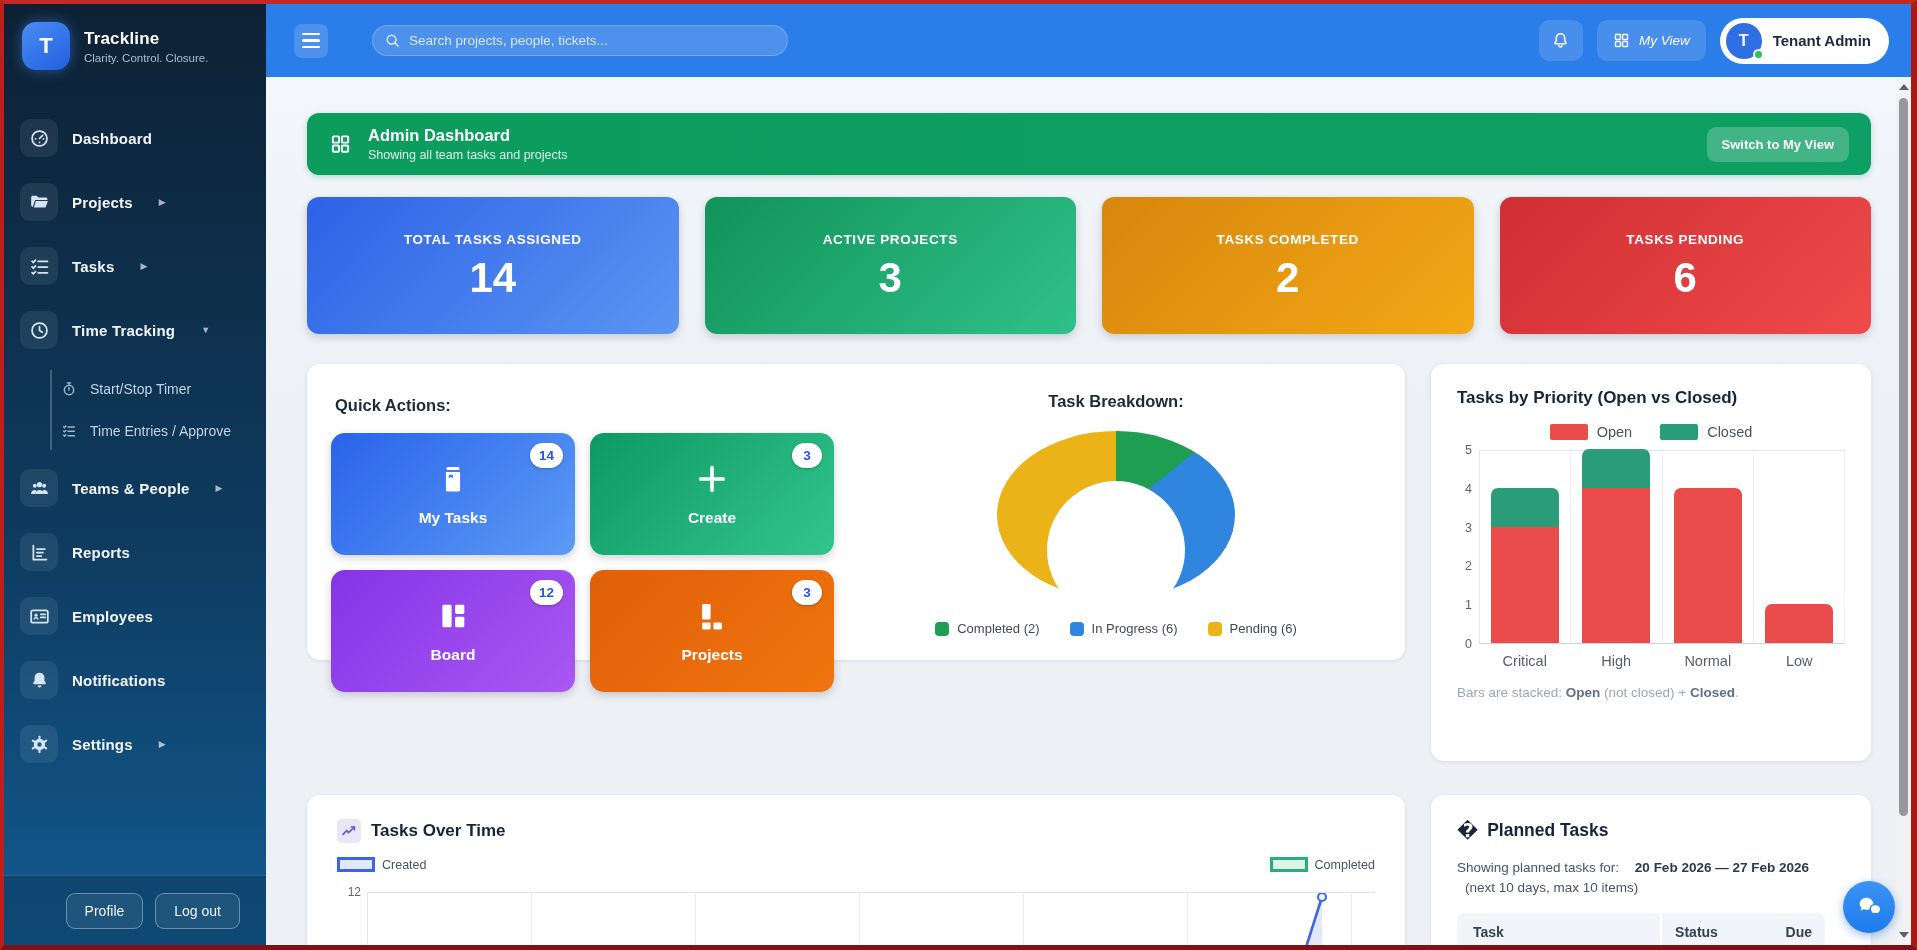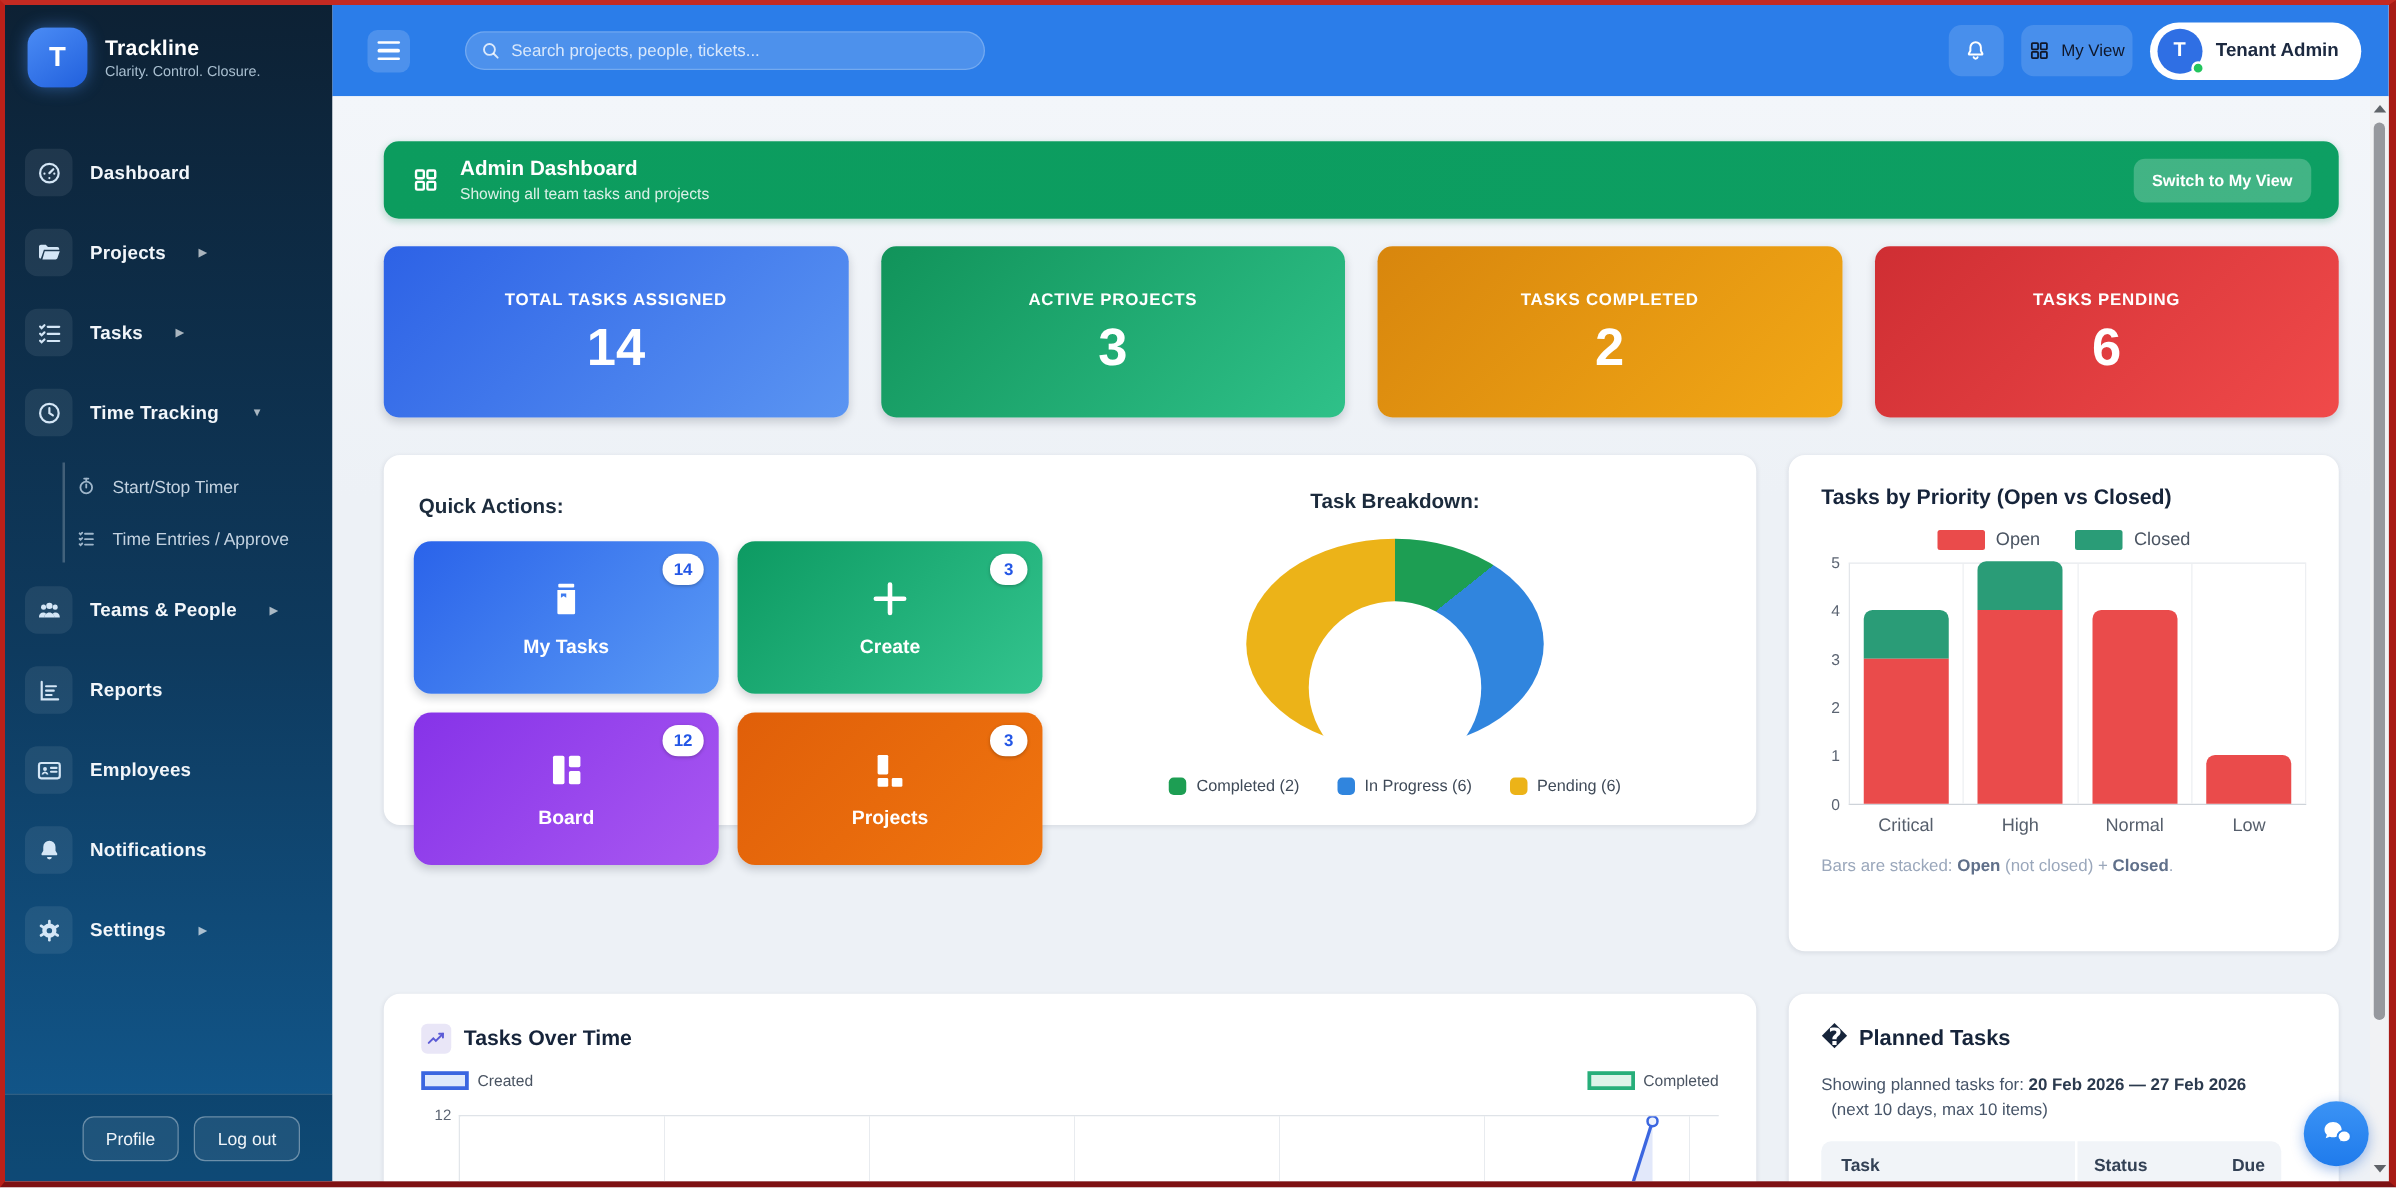--- a/index.html
+++ b/index.html
@@ -45,22 +45,22 @@
                display:flex; flex-direction:column; align-items:center; justify-content:center; gap:4px; cursor:pointer; }
   .hamburger span { width:18px; height:2.5px; border-radius:2px; background:#fff; }
   .searchbox { margin-left:20px; width:416px; height:31px; border-radius:16px; background:rgba(255,255,255,.16);
                border:1px solid rgba(255,255,255,.22); display:flex; align-items:center; padding:0 12px; gap:9px; }
   .searchbox svg { color:rgba(255,255,255,.8); flex:0 0 auto; }
   .searchbox input { flex:1; background:transparent; border:none; outline:none; color:#fff; font-size:13.5px; font-family:inherit; }
   .searchbox input::placeholder { color:rgba(255,255,255,.78); }
   .topbar-right { margin-left:auto; display:flex; align-items:center; gap:14px; }
   .icon-btn { width:44px; height:41px; border:none; border-radius:10px; background:rgba(255,255,255,.14);
               display:flex; align-items:center; justify-content:center; color:#fff; cursor:pointer; }
-  .myview-btn { height:41px; border:none; border-radius:10px; background:rgba(255,255,255,.14); color:#0f172a;
-              display:flex; align-items:center; gap:9px; padding:0 6px; font-size:13.5px; font-family:inherit; cursor:pointer; }
+  .myview-btn { height:41px; border:none; border-radius:10px; background:rgba(255,255,255,.14); color:#ffffff;
+              display:flex; align-items:center; gap:9px; padding:0 16px; font-size:13.5px; font-family:inherit; cursor:pointer;font-style:italic; }
   .user-pill { height:46px; background:#fff; border-radius:999px; display:flex; align-items:center;
                gap:11px; padding:5px 18px 5px 6px; cursor:pointer; border:none; }
   .avatar { width:36px; height:36px; border-radius:50%; background:#2f6fe4; color:#fff; font-weight:bold;
             font-size:16px; display:flex; align-items:center; justify-content:center; position:relative; }
   .status-dot { position:absolute; right:-2px; bottom:-1px; width:11px; height:11px; border-radius:50%;
                 background:#22c55e; border:2px solid #fff; }
   .user-name { font-size:15px; font-weight:bold; color:#1c2940; }
 
   .body-row { flex:1; display:flex; min-height:0; }
   .main { flex:1; min-width:0; overflow:hidden; padding:36px 25px 0 41px;
@@ -140,21 +140,21 @@
   .tot-plot { height:120px; border-top:1px solid #dfe3e8; border-left:1px solid #e2e6ea; position:relative;
               background:repeating-linear-gradient(90deg, transparent 0 163px, #e8ebef 163px 164px); }
   .tot-line-svg { position:absolute; right:18px; top:0; }
 
   
   .card-planned { width:440px; flex:0 0 440px; height:400px; padding:24px 26px; position:relative; }
   .pl-head { display:flex; align-items:center; gap:9px; }
   .pl-ic { font-size:19px; font-weight:bold; color:#16243a; }
   .pl-title { font-size:17.5px; font-weight:bold; color:#16243a; }
   .pl-sub { margin-top:16px; font-size:13.5px; color:#475569; line-height:1.5; }
-  .pl-sub b { color:#2b3a4e; }
+  .pl-sub b { color:#2b3a4e;margin-left:12px; }
   .pl-line2 { padding-left:8px; }
   .pl-table-head { display:flex; gap:2px; margin-top:14px; margin-right:20px; }
   .pl-th-task { flex:1.25; background:#f1f4f8; border-radius:8px 0 0 8px; padding:11px 16px; font-size:14px; font-weight:bold; color:#334155; }
   .pl-th-group { flex:1; background:#f1f4f8; border-radius:0 8px 8px 0; padding:11px 13px; display:flex;
                  justify-content:space-between; font-size:14px; font-weight:bold; color:#334155; }
 
   
   .vscrollbar { width:15px; flex:0 0 15px; background:#f1f2f4; position:relative; }
   .sb-arrow { position:absolute; left:50%; transform:translateX(-50%); width:0; height:0;
               border-left:5px solid transparent; border-right:5px solid transparent; }

